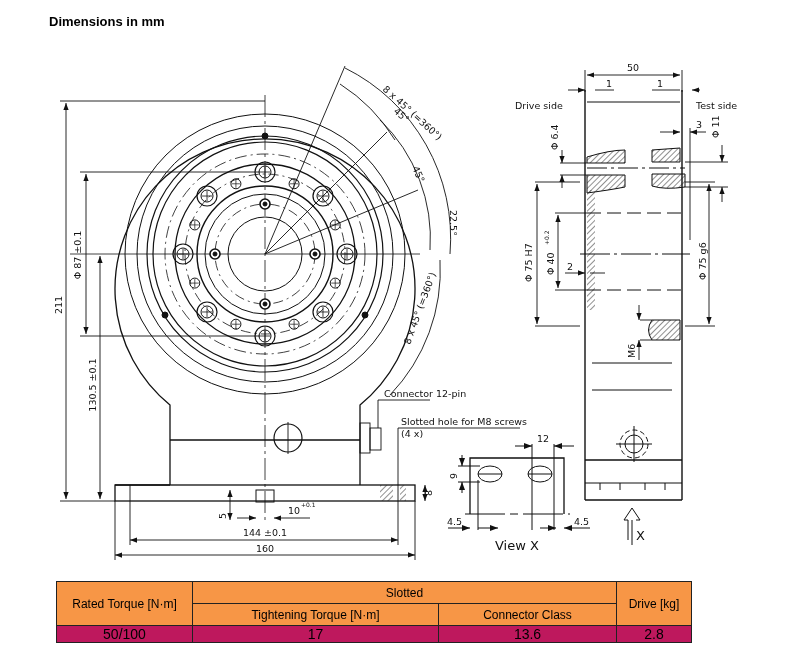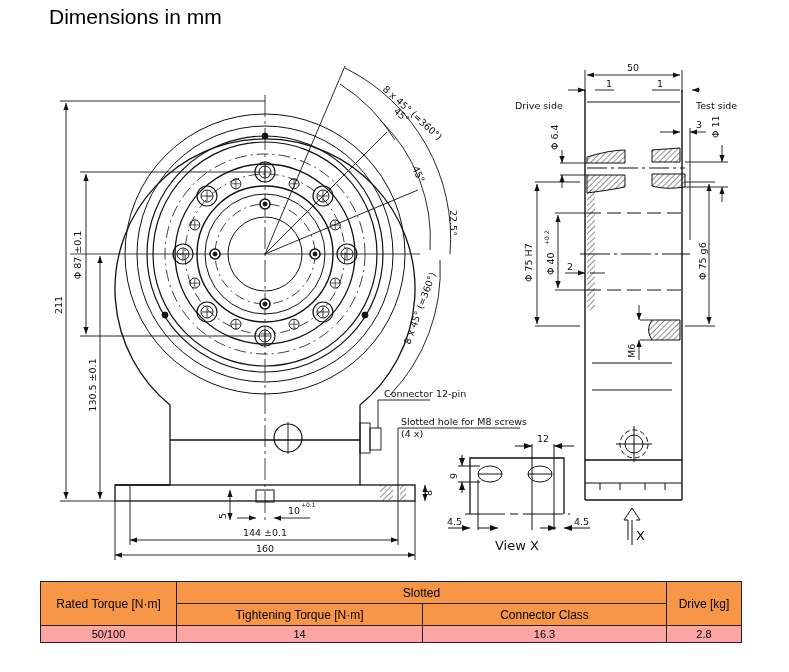--- a/index.html
+++ b/index.html
@@ -1,24 +1,24 @@
 <!DOCTYPE html>
 <html><head>
 <meta charset="utf-8">
 <style>
   html, body { margin:0; padding:0; background:#ffffff; }
   body { width:789px; height:672px; position:relative; overflow:hidden; font-family:"Liberation Sans", sans-serif; color:#000; }
-  .title { position:absolute; left:49px; top:5px; font-size:21px; font-weight:normal; }
+  .title { position:absolute; left:49px; top:14px; font-size:13px; font-weight:bold; }
   svg.drawing { position:absolute; left:0; top:0; }
   svg.drawing text { font-family:"DejaVu Sans", sans-serif; font-size:9.5px; fill:#111; }
   svg.drawing .lbl { font-family:"DejaVu Sans", sans-serif; font-size:10px; fill:#111; }
-  .specs { position:absolute; left:40px; top:581px; width:702px; border-collapse:collapse; font-size:12px; }
+  .specs { position:absolute; left:56px; top:581px; width:636px; border-collapse:collapse; font-size:12px; }
   .specs td { border:1px solid #222; text-align:center; padding:0; }
   .specs .hd { background:#F79646; height:21px; }
-  .specs .rowv td { background:#fca5a5; height:16px; font-size:11px; }
+  .specs .rowv td { background:#be185d; height:16px; font-size:14px; }
 </style>
 </head>
 <body>
 
 <div class="title">Dimensions in mm</div>
 
 <svg class="drawing" width="789" height="580" viewBox="0 0 789 580">
   <defs>
     <pattern id="hatch" width="4" height="4" patternUnits="userSpaceOnUse" patternTransform="rotate(45)">
       <line x1="0" y1="0" x2="0" y2="4" stroke="#222" stroke-width="1"></line>
@@ -309,18 +309,18 @@
     <td class="hd" rowspan="2" style="width:135px">Rated Torque [N·m]</td>
     <td class="hd" colspan="2">Slotted</td>
     <td class="hd" rowspan="2" style="width:74px">Drive [kg]</td>
   </tr>
   <tr>
     <td class="hd" style="width:245px">Tightening Torque [N·m]</td>
     <td class="hd">Connector Class</td>
   </tr>
   <tr class="rowv">
     <td>50/100</td>
-    <td>14</td>
-    <td>16.3</td>
+    <td>17</td>
+    <td>13.6</td>
     <td>2.8</td>
   </tr>
 </tbody>
   </table>
 
 </body></html>

